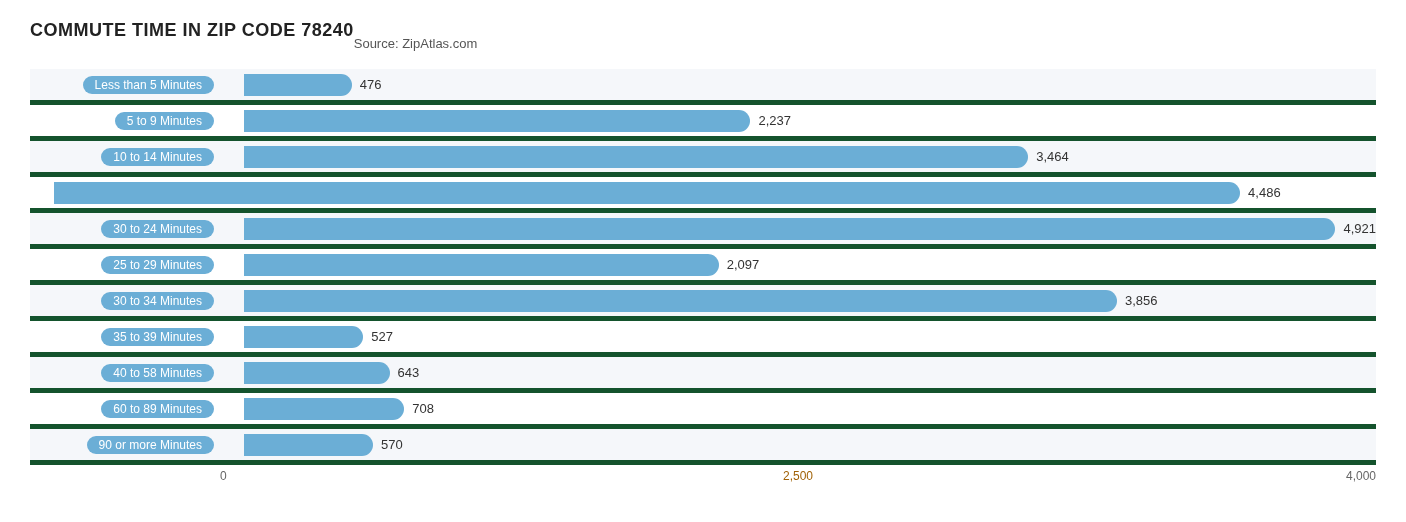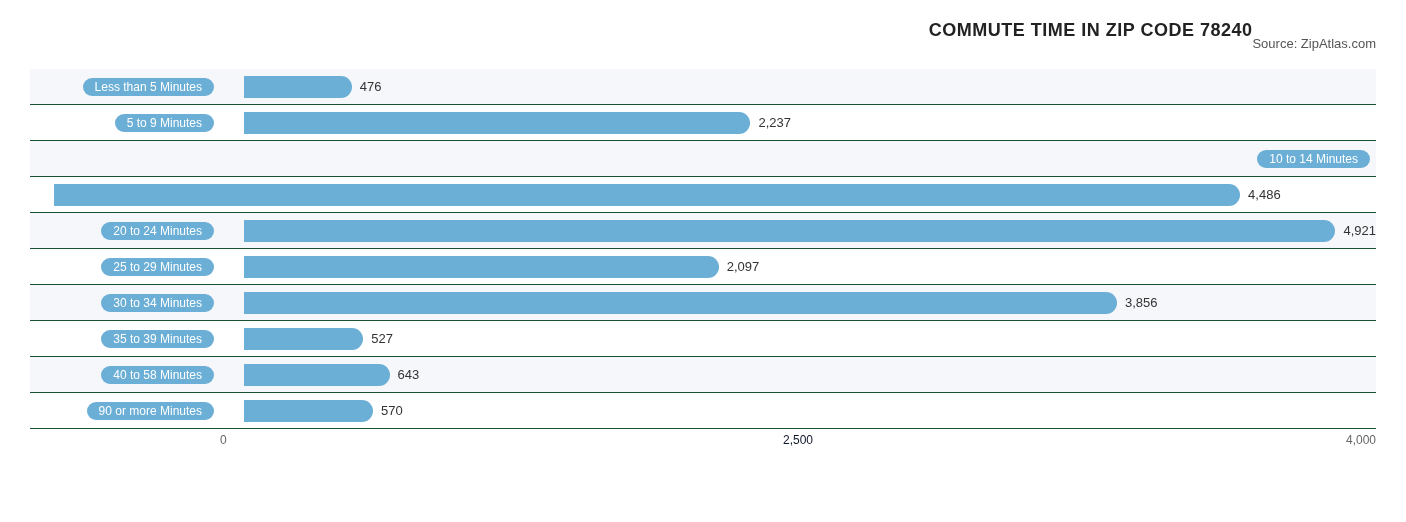--- a/index.html
+++ b/index.html
@@ -5,21 +5,21 @@
     * { box-sizing: border-box; margin: 0; padding: 0; }
     body {
       font-family: Arial, sans-serif;
       background: #fff;
       width: 1406px;
       min-height: 522px;
       padding: 20px 30px 40px 30px;
     }
     .chart-header {
       display: flex;
-      justify-content: flex-end;
+      justify-content: flex-start;
       align-items: flex-start;
       margin-bottom: 18px;
     }
     .chart-title {
       font-size: 18px;
       font-weight: bold;
       color: #222;
       letter-spacing: 0.5px;
     }
     .chart-source {
@@ -30,23 +30,22 @@
     .chart-area {
       display: flex;
       flex-direction: column;
       gap: 0;
       width: 100%;
     }
     .bar-row {
       display: flex;
       align-items: center;
       height: 36px;
-      border-bottom: 1px solid #14532d;
+      border-bottom: 5px solid #14532d;
       background: #fff;
-      justify-content: flex-end;
     }
     .bar-row:nth-child(odd) {
       background: #f5f7fa;
     }
     .bar-track {
       flex: 1;
       height: 22px;
       position: relative;
       display: flex;
       align-items: center;
@@ -117,30 +116,34 @@
         </div>
         <div class="bar-track">
           <div class="bar-fill" style="width: 44.74%;"></div>
           <span class="bar-value">2,237</span>
         </div>
       </div>
       <div class="bar-row">
         <div class="label-cell">
           <span class="label-pill">10 to 14 Minutes</span>
         </div>
+        <div class="bar-track">
+          <div class="bar-fill" style="width: 69.28%;"></div>
+          <span class="bar-value">3,464</span>
+        </div>
       </div>
       <div class="bar-row">
         <div class="bar-track">
           <div class="bar-fill" style="width: 89.72%;"></div>
           <span class="bar-value">4,486</span>
         </div>
       </div>
       <div class="bar-row">
         <div class="label-cell">
-          <span class="label-pill">20 to 24 Minutes</span>
+          <span class="label-pill">30 to 24 Minutes</span>
         </div>
         <div class="bar-track">
           <div class="bar-fill" style="width: 98.42%;"></div>
           <span class="bar-value">4,921</span>
         </div>
       </div>
       <div class="bar-row">
         <div class="label-cell">
           <span class="label-pill">25 to 29 Minutes</span>
         </div>
@@ -167,33 +170,42 @@
           <span class="bar-value">527</span>
         </div>
       </div>
       <div class="bar-row">
         <div class="label-cell">
           <span class="label-pill">40 to 58 Minutes</span>
         </div>
         <div class="bar-track">
           <div class="bar-fill" style="width: 12.86%;"></div>
           <span class="bar-value">643</span>
+        </div>
+      </div>
+      <div class="bar-row">
+        <div class="label-cell">
+          <span class="label-pill">60 to 89 Minutes</span>
+        </div>
+        <div class="bar-track">
+          <div class="bar-fill" style="width: 14.16%;"></div>
+          <span class="bar-value">708</span>
         </div>
       </div>
       <div class="bar-row">
         <div class="label-cell">
           <span class="label-pill">90 or more Minutes</span>
         </div>
         <div class="bar-track">
           <div class="bar-fill" style="width: 11.4%;"></div>
           <span class="bar-value">570</span>
         </div>
       </div>
     </div>
 
   <div class="x-axis" id="x-axis">
   <div style="position: relative; flex: 1 1 0%; height: 20px;">
         <span style="position: absolute; font-size: 12px; color: rgb(102, 102, 102); left: 0%;">0</span>
-        <span style="position: absolute; font-size: 12px; color: #0f172a; left: 50%; transform: translateX(-50%);">2,500</span>
+        <span style="position: absolute; font-size: 12px; color: #a16207; left: 50%; transform: translateX(-50%);">2,500</span>
         <span style="position: absolute; font-size: 12px; color: rgb(102, 102, 102); left: 100%; transform: translateX(-100%);">4,000</span>
       </div>
     </div>
 </div>
 
 </body></html>

